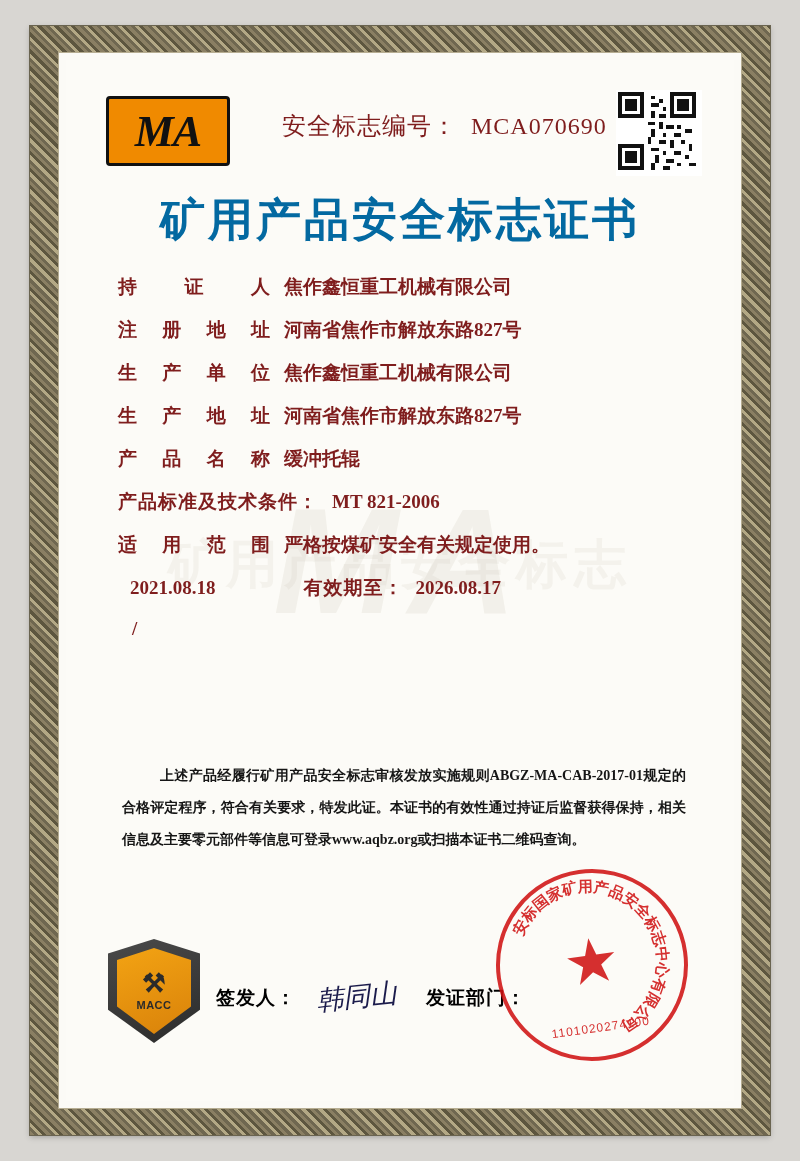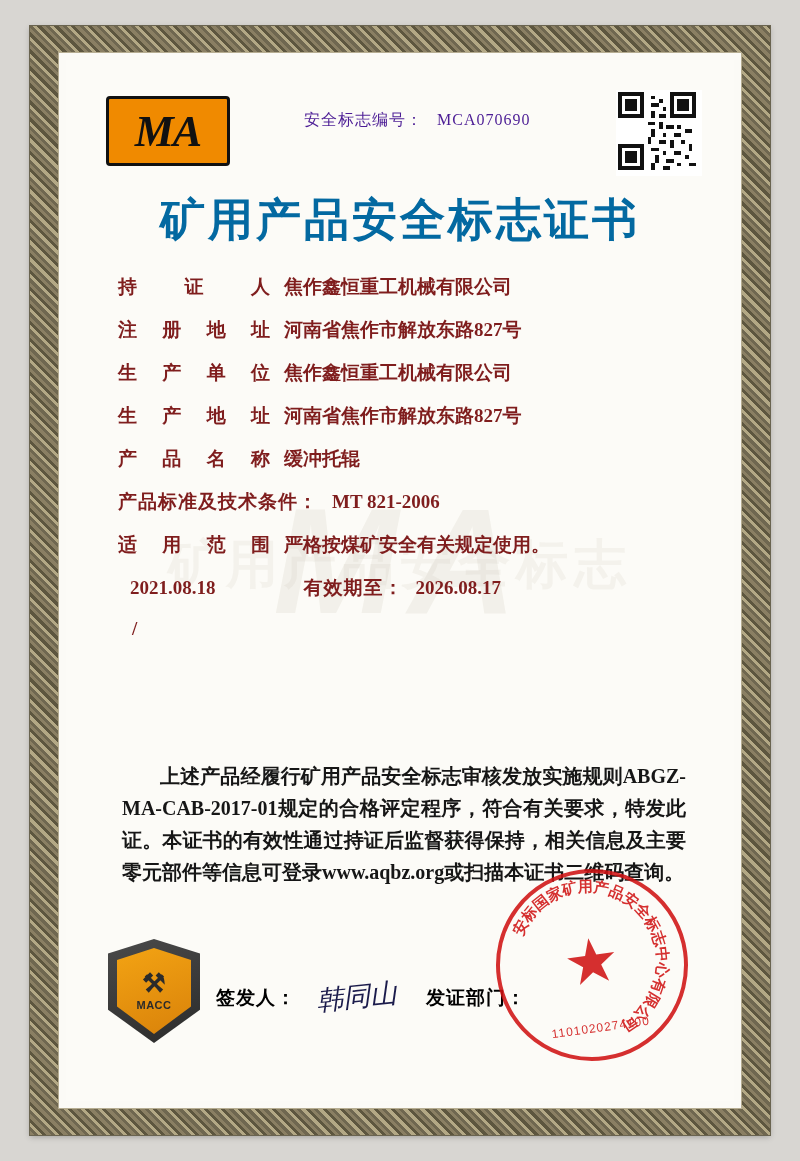--- a/index.html
+++ b/index.html
@@ -73,22 +73,22 @@
   }
   .ma-logo span{
     font-family:"Liberation Serif", serif;
     font-weight:bold;
     font-size:44px;
     color:#111;
     font-style:italic;
     letter-spacing:-1px;
   }
   .cert-no{
-    position:absolute;left:238px;top:20px;
-    font-size:16px;color:#4c1d95;
+    position:absolute;left:216px;top:20px;
+    font-size:24px;color:#7f1d1d;
     font-family:"Liberation Serif", serif;
     letter-spacing:1px;
     white-space:nowrap;
   }
   .cert-no .val{
     font-family:"Liberation Serif", serif;
     margin-left:14px;
   }
   .qr{
     position:absolute;right:32px;top:0px;
@@ -142,21 +142,21 @@
     width:152px;
     text-align:justify;
     text-align-last:justify;
     font-weight:bold;
     letter-spacing:0px;
   }
 
   .paragraph{
     position:absolute;left:56px;right:48px;top:700px;
     font-family:"Liberation Serif", serif;
-    font-size:20px;
+    font-size:14px;
     line-height:32px;
     color:#161616;
     text-align:justify;
     font-weight:bold;
     text-indent:38px;
   }
 
   
   .macc-badge{
     position:absolute;left:42px;bottom:58px;

